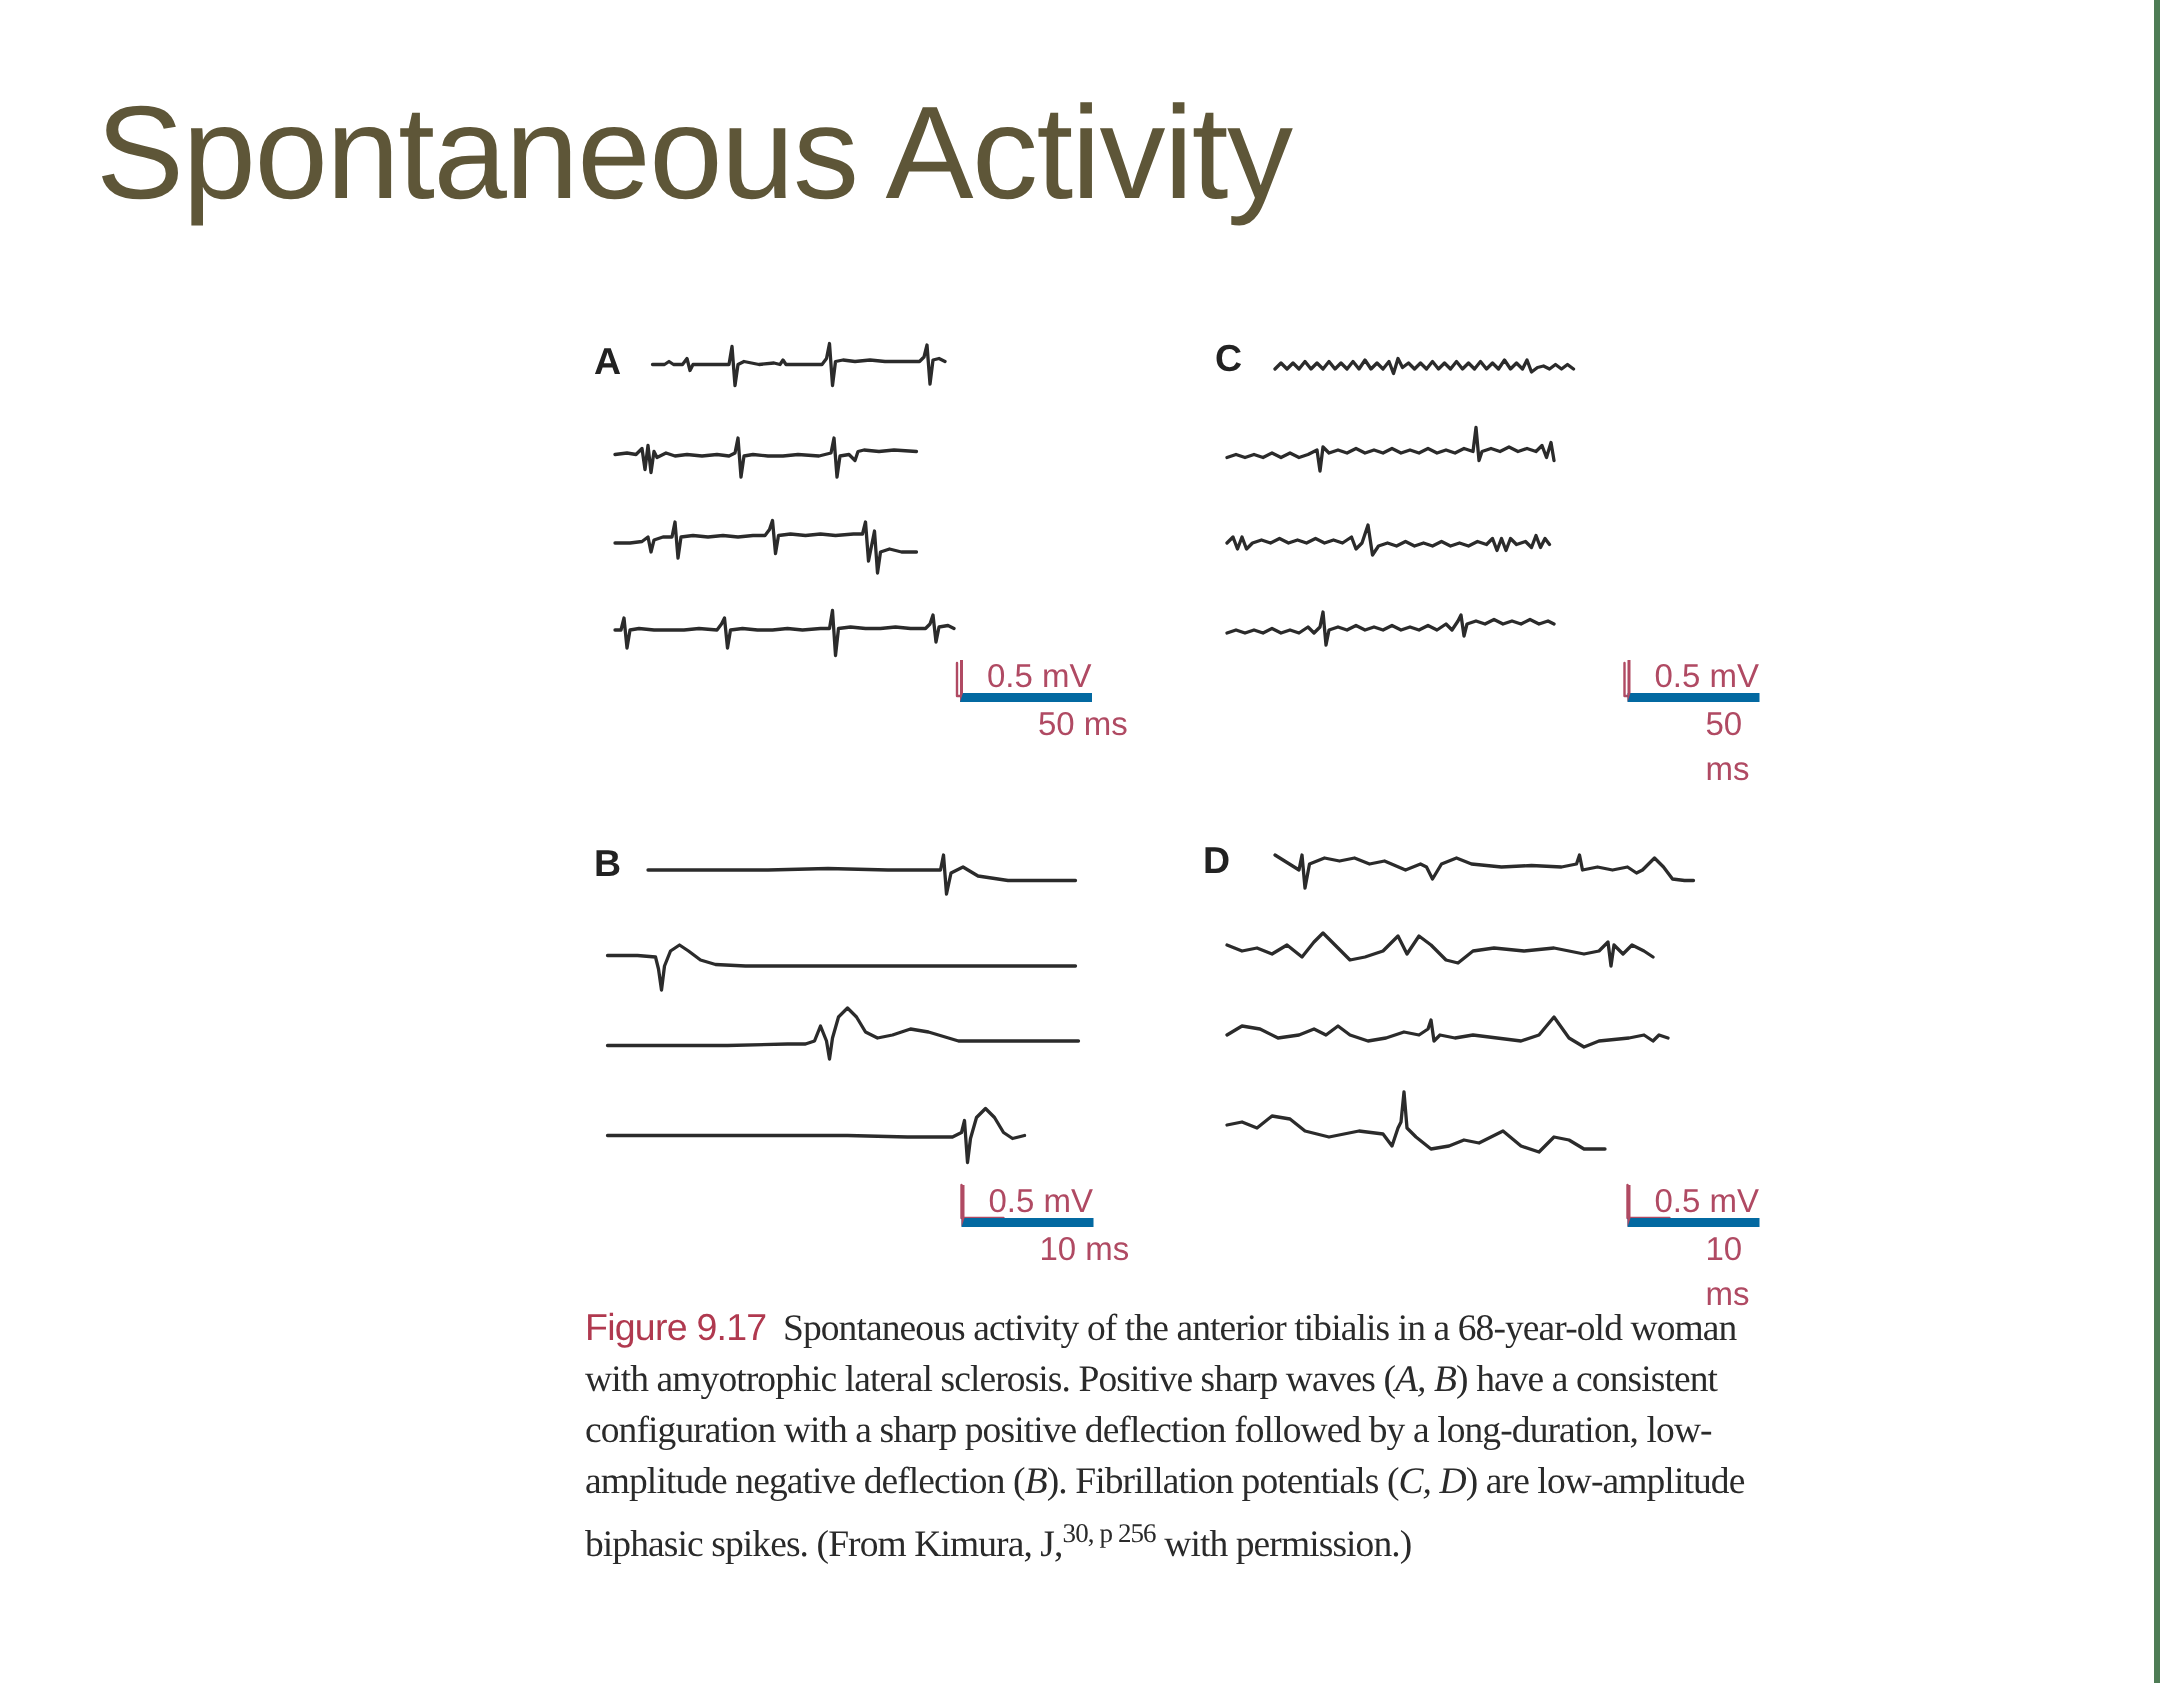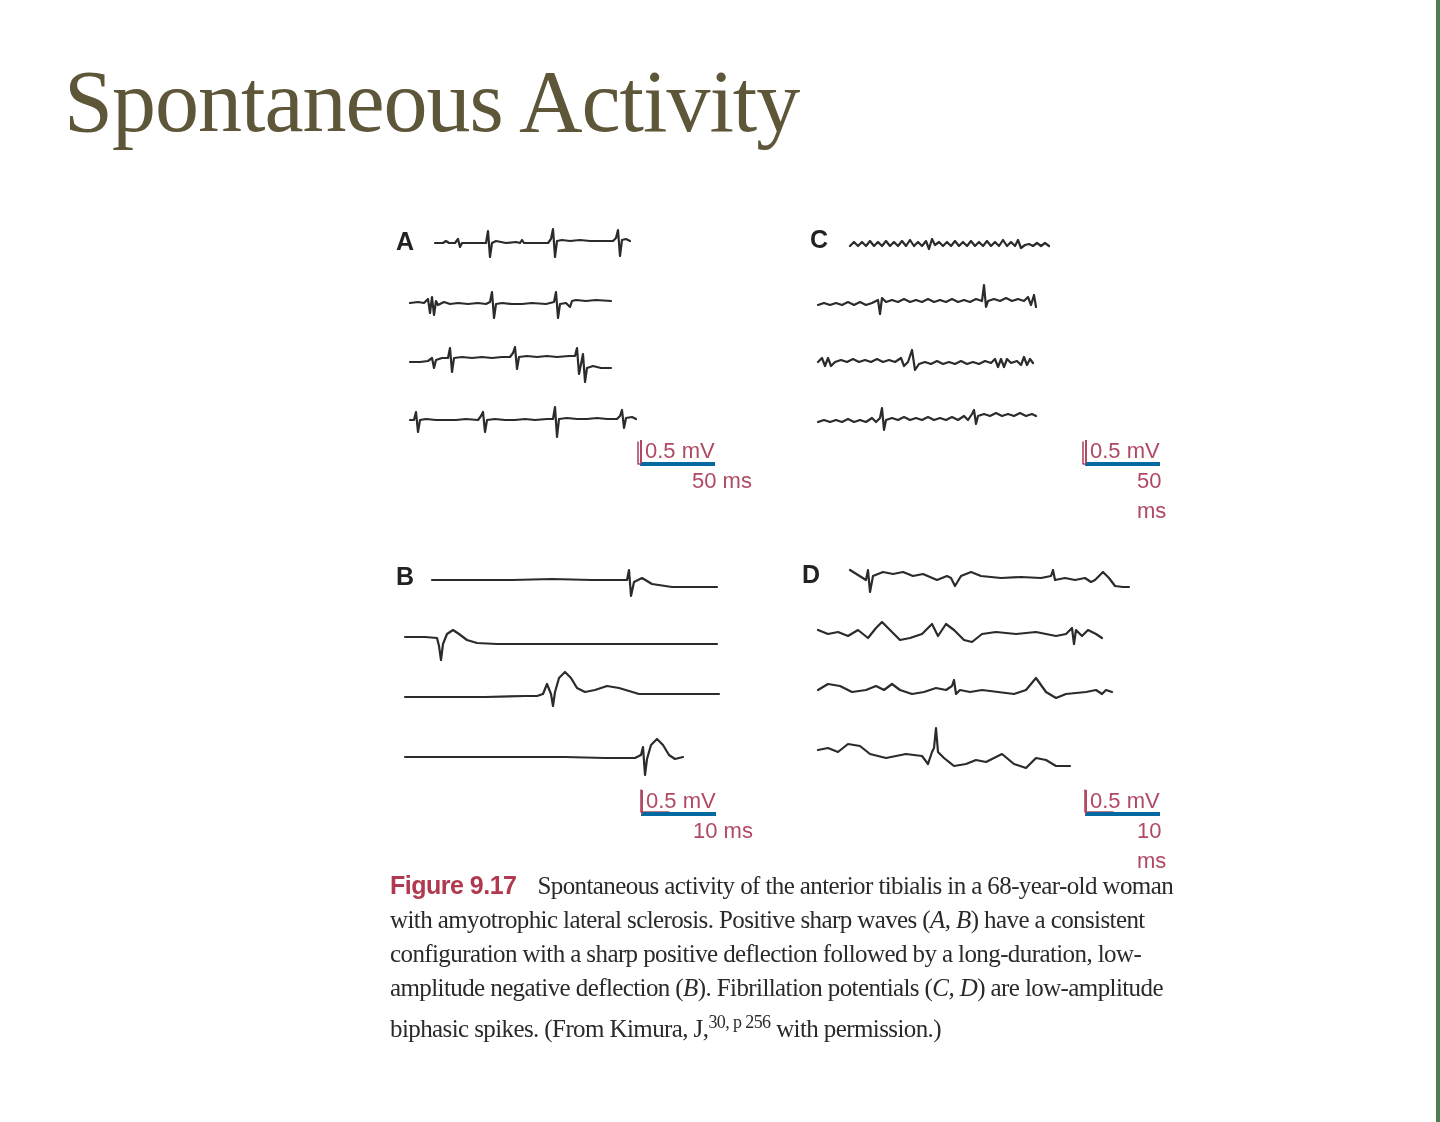--- a/index.html
+++ b/index.html
@@ -1,26 +1,26 @@
 <!DOCTYPE html>
 <html><head>
 <meta charset="utf-8">
 <style>
   html, body { margin:0; padding:0; }
   body { width:1440px; height:1122px; background:#ffffff; position:relative; overflow:hidden; font-family:"Liberation Sans", sans-serif; }
   .right-border { position:absolute; left:1436px; top:0; width:4px; height:1122px; background:#4e7c55; }
-  .slide-title { position:absolute; left:64px; top:58px; font-family:Liberation Serif, serif; font-size:88px; color:#5e5638; letter-spacing:-1px; line-height:1; white-space:nowrap; }
+  .slide-title { position:absolute; left:64px; top:58px; font-family:Liberation Sans, sans-serif; font-size:88px; color:#5e5638; letter-spacing:-1px; line-height:1; white-space:nowrap; }
   .figure { position:absolute; left:390px; top:210px; width:800px; height:650px; }
   .panel-label { position:absolute; font-family:"Liberation Sans", sans-serif; font-weight:bold; font-size:25px; color:#222; }
   .scale { position:absolute; font-size:22px; color:#b04a63; line-height:30px; }
-  .scale .v { border-left:2px solid #b04a63; border-bottom:4px solid #0369a1; padding-left:3px; display:inline-block; line-height:22px; }
+  .scale .v { border-left:2px solid #b04a63; border-bottom:6px solid #0369a1; padding-left:16px; display:inline-block; line-height:22px; }
   .scale .h { display:block; padding-left:8px;margin-left:44px; }
   svg.trace { position:absolute; left:0; top:0; }
   .caption { position:absolute; left:390px; top:868px; width:800px; font-family:"Liberation Serif", serif; font-size:25px; color:#2a2a2a; line-height:34px; letter-spacing:-0.6px; }
-  .caption .fig-label { font-family:"Liberation Sans", sans-serif; color:#b0394f; font-weight:bold; letter-spacing:-0.5px; margin-right:21px; font-size:25px; }
+  .caption .fig-label { font-family:"Liberation Sans", sans-serif; color:#b0394f; font-weight:normal; letter-spacing:-0.5px; margin-right:11px; font-size:25px; }
   .caption sup { font-size:18px; }
 </style>
 </head>
 <body>
 
 <div class="right-border"></div>
 
 <div class="slide-title">Spontaneous Activity</div>
 
 <div class="figure">

